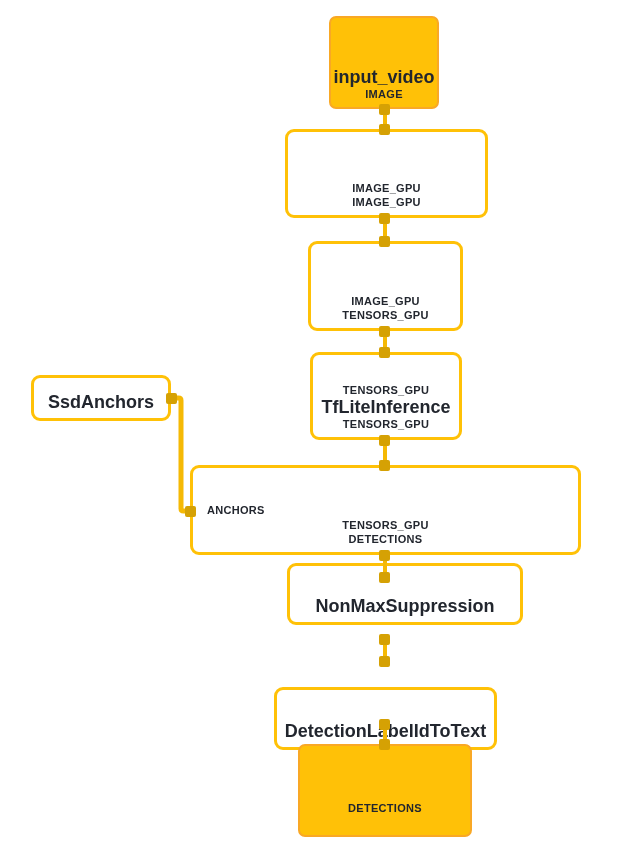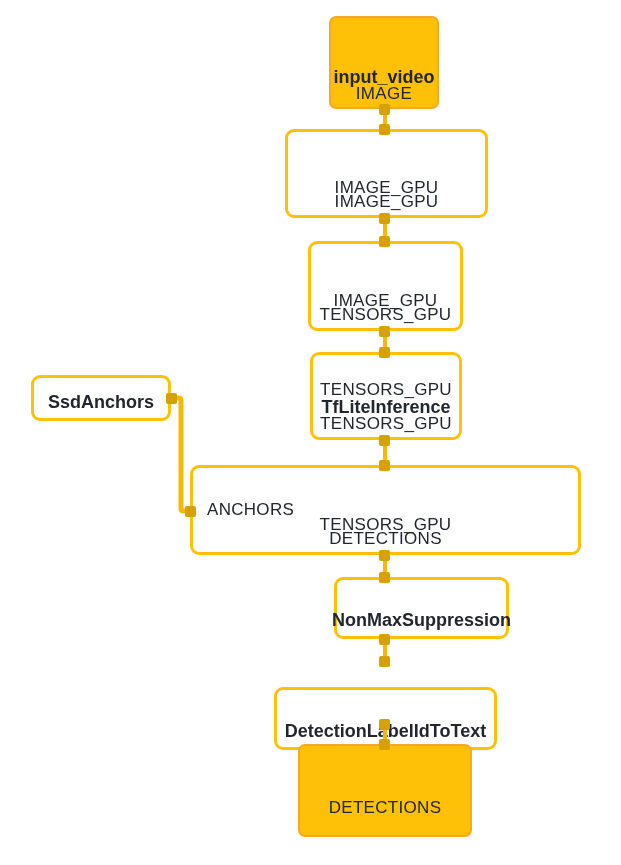--- a/index.html
+++ b/index.html
@@ -30,22 +30,22 @@
   }
   .node.title-only { }
   .node-title {
     font-size:18px;
     font-weight:bold;
     color:var(--text,#22262e);
     white-space:nowrap;
     line-height:20px;
   }
   .port-label {
-    font-size:17px;
-    font-weight:400;
+    font-size:11px;
+    font-weight:700;
     letter-spacing:0.3px;
     color:var(--text,#2b2b2b);
     height:14px; line-height:14px;
     white-space:nowrap;
   }
   .side-label {
     position:absolute;
     left:14px; top:50%;
     transform:translateY(-50%);
   }
@@ -104,21 +104,21 @@
   <div class="node title-only" style="left:31px; top:375px; width:140px; height:46px;">
     <span class="node-title">SsdAnchors</span>
   </div>
 
   <div class="node" style="left:190px; top:465px; width:391px; height:90px;">
     <span class="port-label">TENSORS_GPU</span>
     <span class="port-label">DETECTIONS</span>
     <span class="port-label side-label">ANCHORS</span>
   </div>
 
-  <div class="node title-only" style="left:287px; top:577px; width:175px; height:62px;margin-left:47px;">
+  <div class="node title-only" style="left:287px; top:563px; width:236px; height:62px;">
     <span class="node-title">NonMaxSuppression</span>
   </div>
 
   <div class="node title-only" style="left:274px; top:661px; width:223px; height:63px;margin-top:26px;">
     <span class="node-title">DetectionLabelIdToText</span>
   </div>
 
   <div class="node packet" style="left:298px; top:744px; width:174px; height:93px;">
     <span class="port-label">DETECTIONS</span>
     <span class="spacer"></span>

